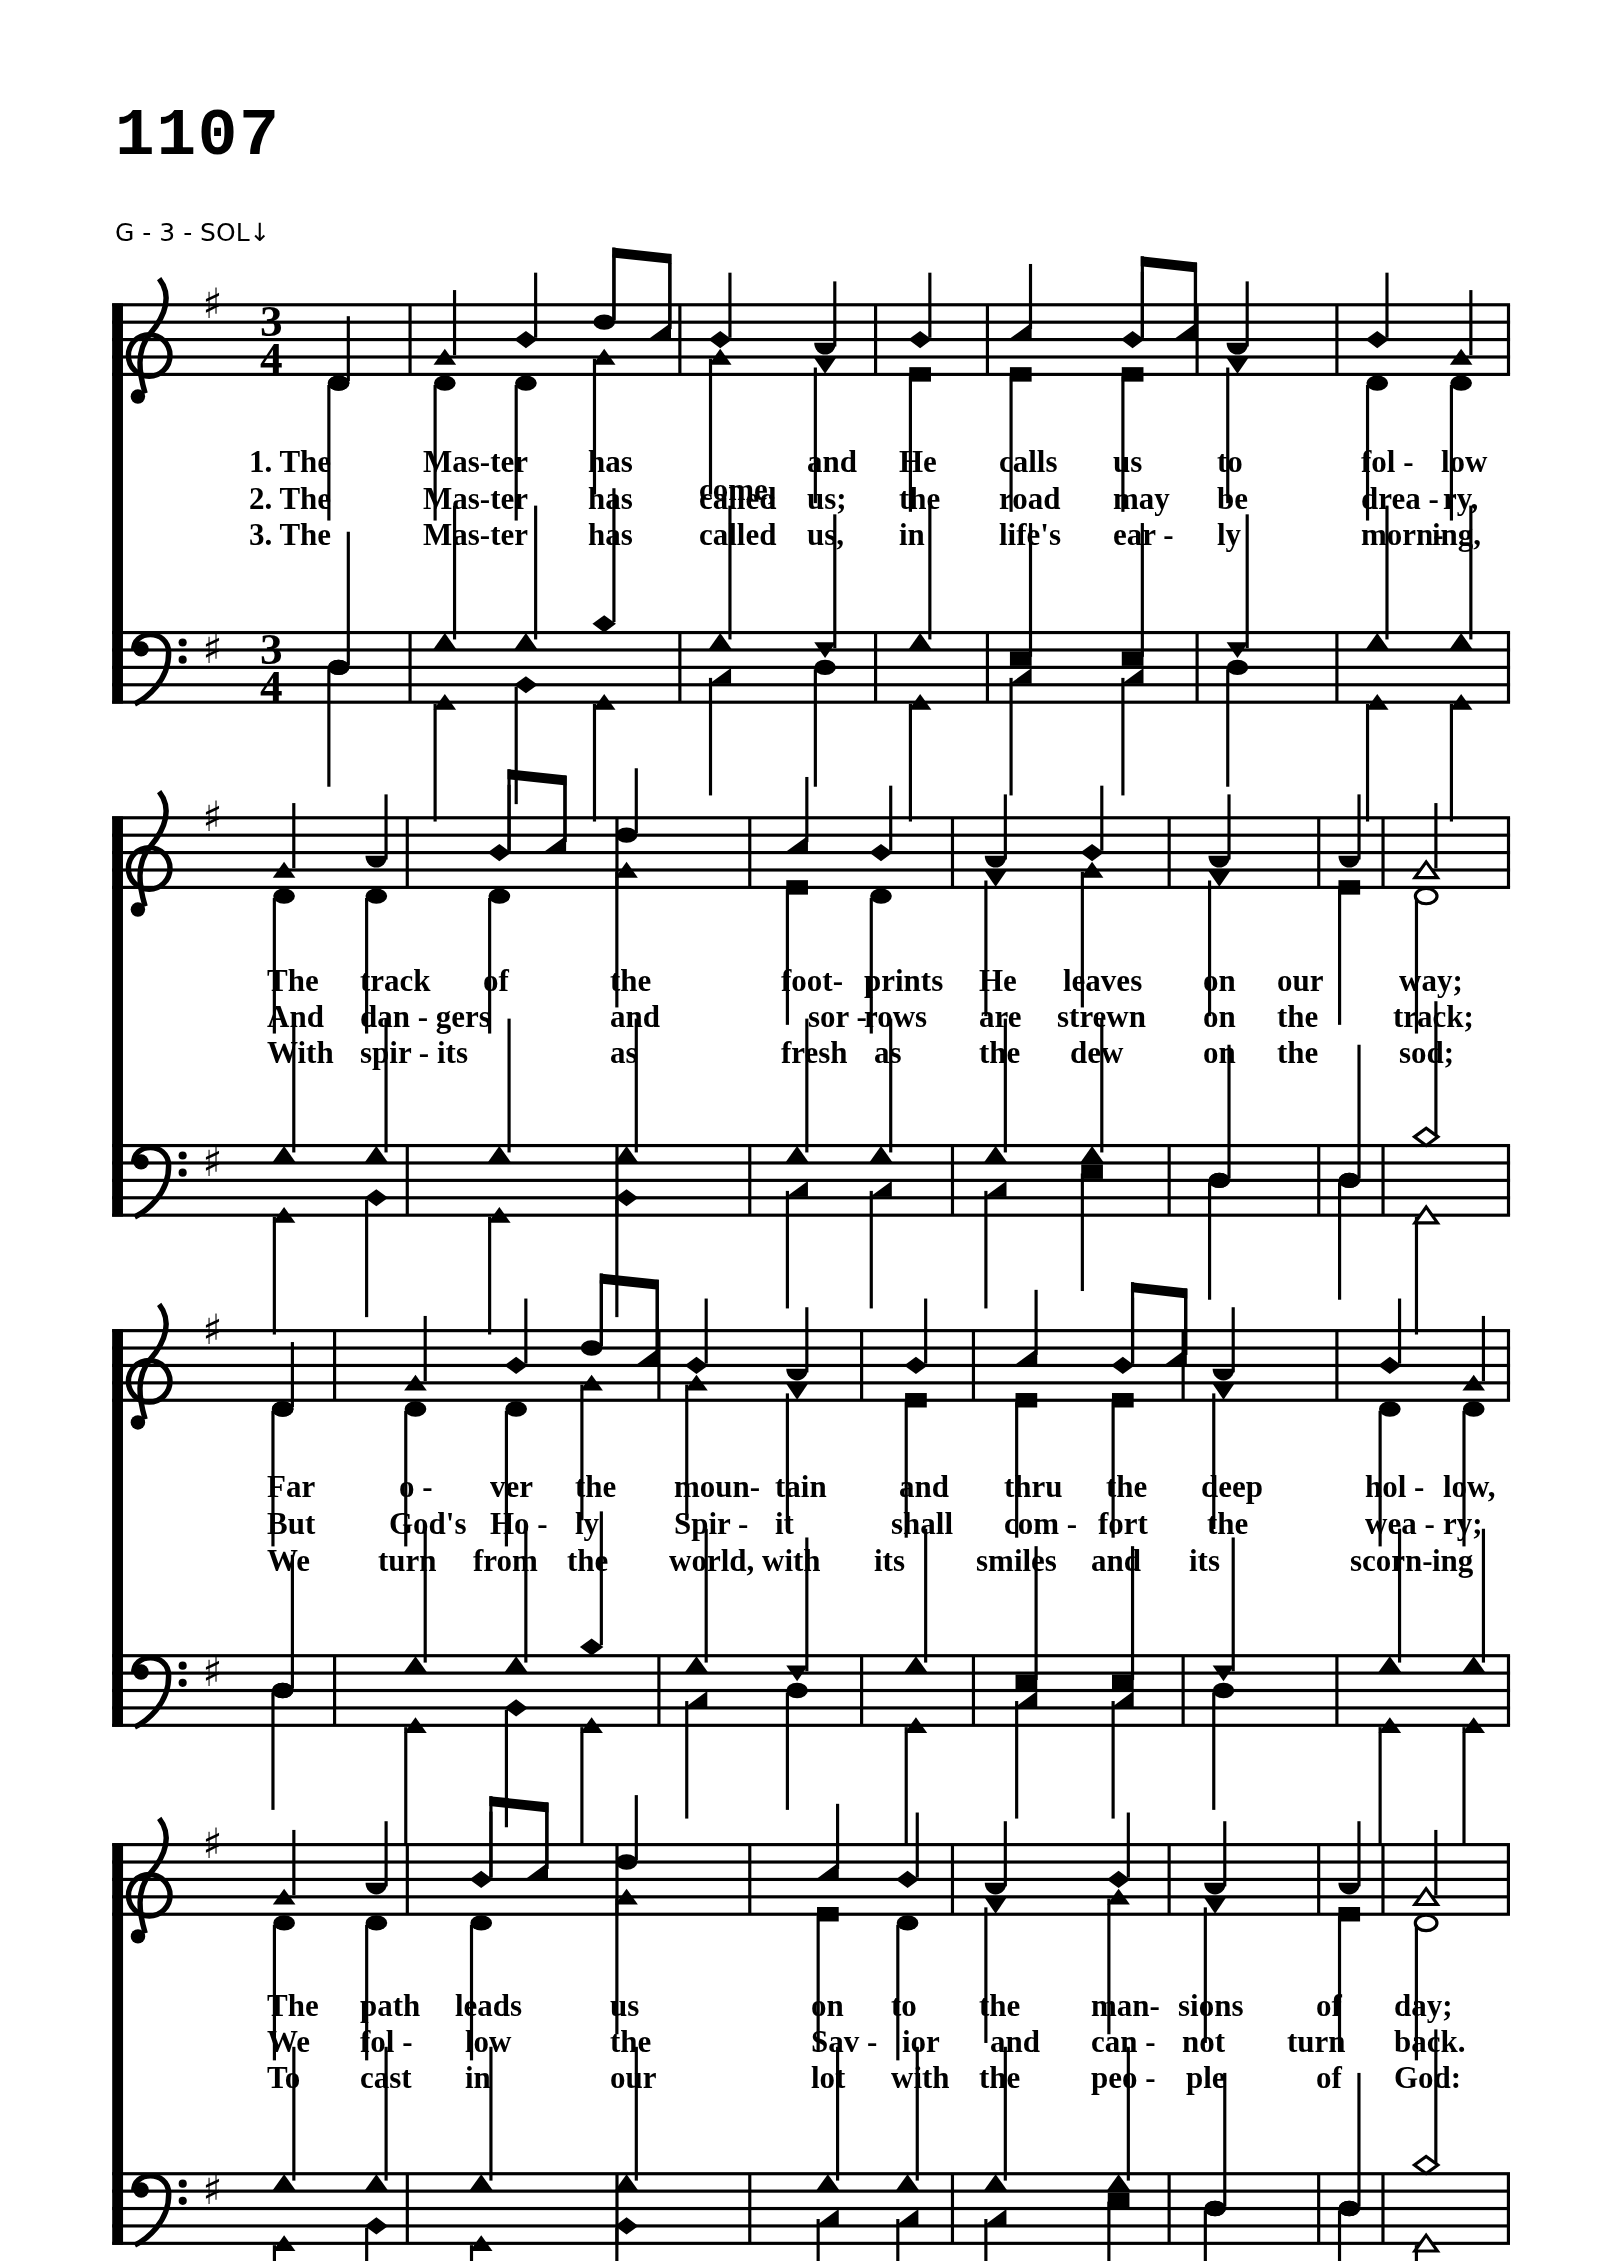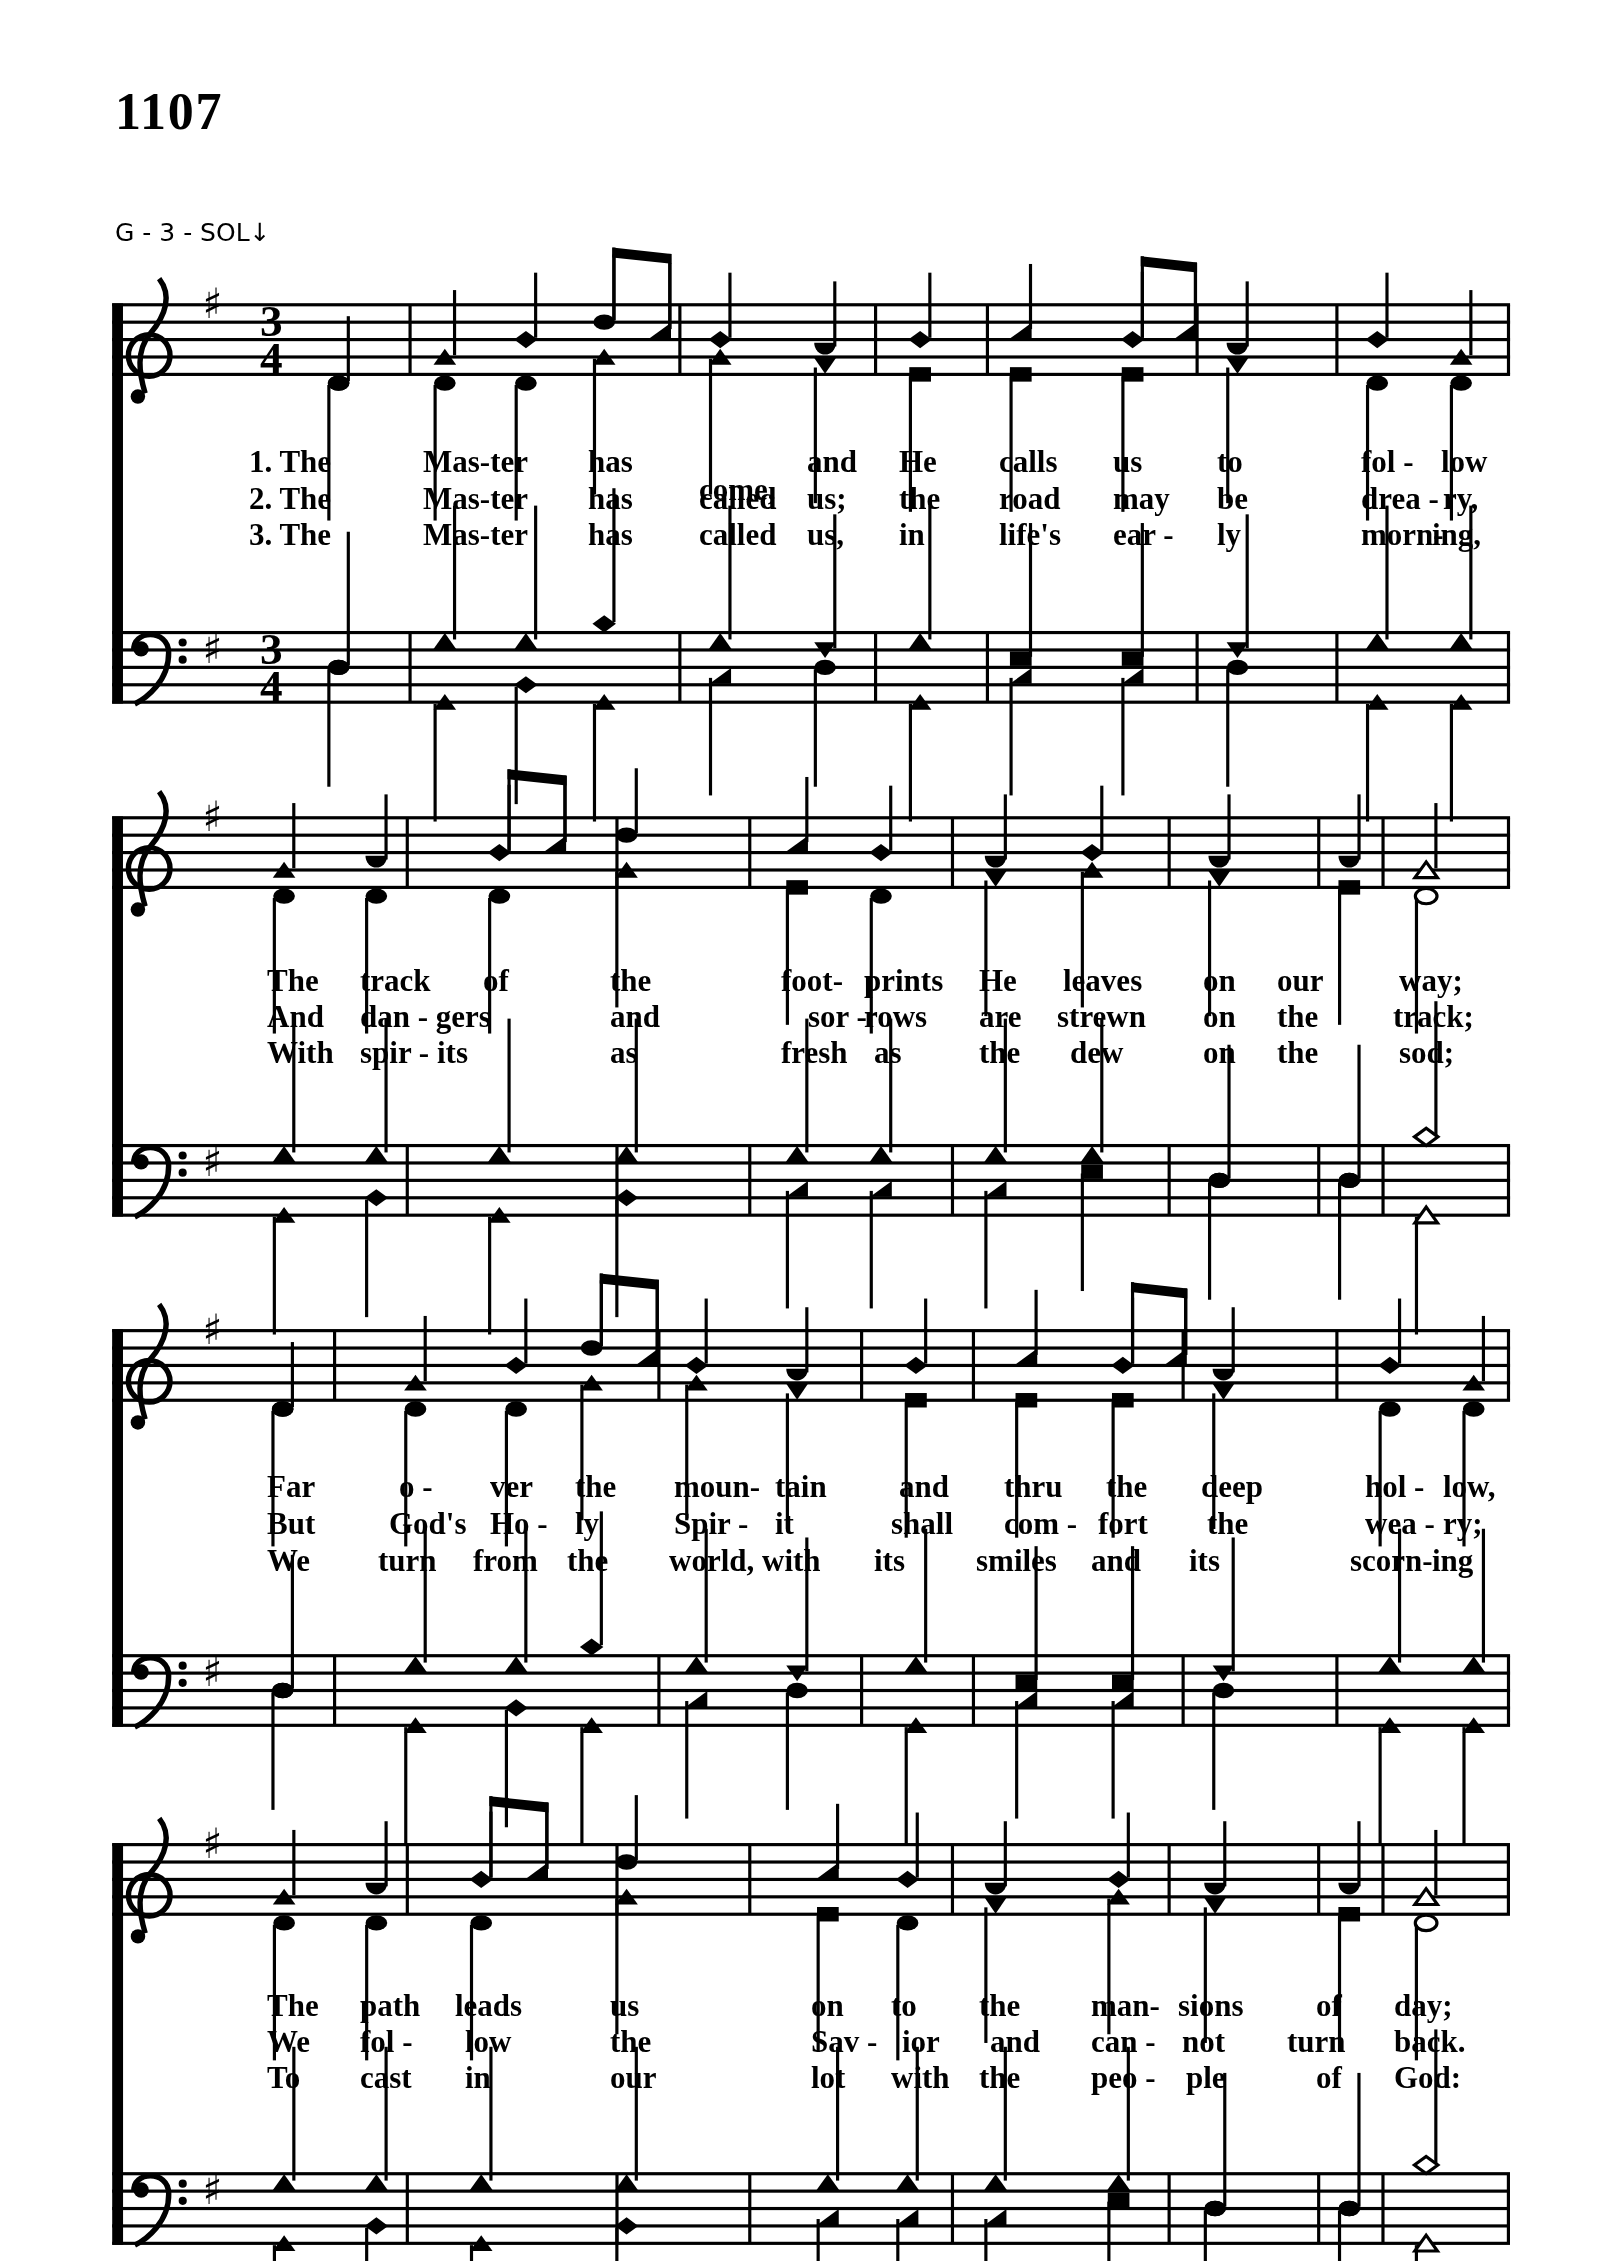--- a/index.html
+++ b/index.html
@@ -1,19 +1,19 @@
 <!DOCTYPE html>
 <html style="font-size:7.2px"><head>
 <meta charset="utf-8">
 <style>
   html,body{margin:0;padding:0;background:#888;}
   #page{position:relative;width:1624px;height:2506px;background:#ffffff;overflow:hidden;
         font-family:"Liberation Serif",serif;color:#000;}
   .abs{position:absolute;}
-  #hymn-number{left:115px;top:82px;font-size:52px;font-weight:bold;letter-spacing:1.8px;}
+  #hymn-number{left:115px;top:99px;font-size:66px;font-weight:bold;letter-spacing:1.8px;font-family:Liberation Mono, monospace;}
   #page-title{left:0;top:96px;width:100%;text-align:center;font-size:67px;font-weight:bold;}
   #scripture{left:0;top:181px;width:100%;text-align:center;font-size:27px;}
   #scripture .q{font-style:italic;}
   #scripture .r{font-style:normal;margin-left:12.7px;}
   #key-line{left:115px;top:218px;font-size:25px;font-family:"DejaVu Sans","Liberation Sans",sans-serif;}
   .lyr{position:absolute;font-size:31px;font-weight:bold;white-space:nowrap;line-height:1;}
   svg{position:absolute;left:0;}
   svg text{font-family:"Liberation Serif",serif;}
   svg .musglyph{font-family:"DejaVu Sans",sans-serif;}
 </style>

